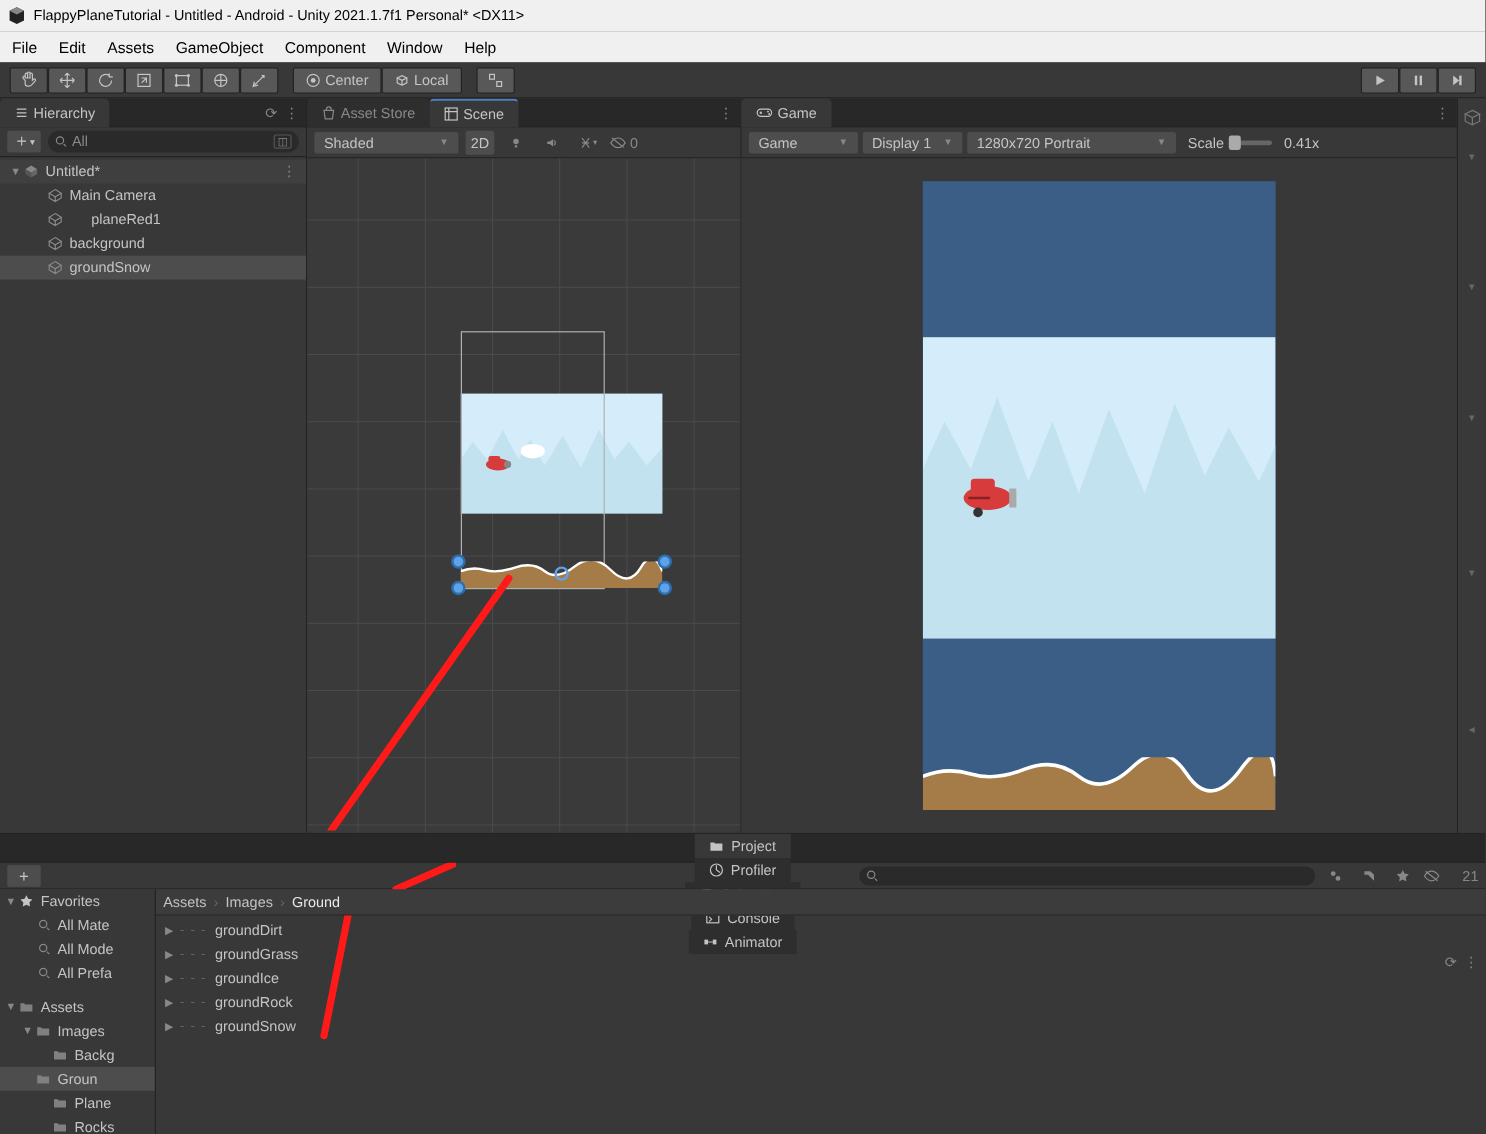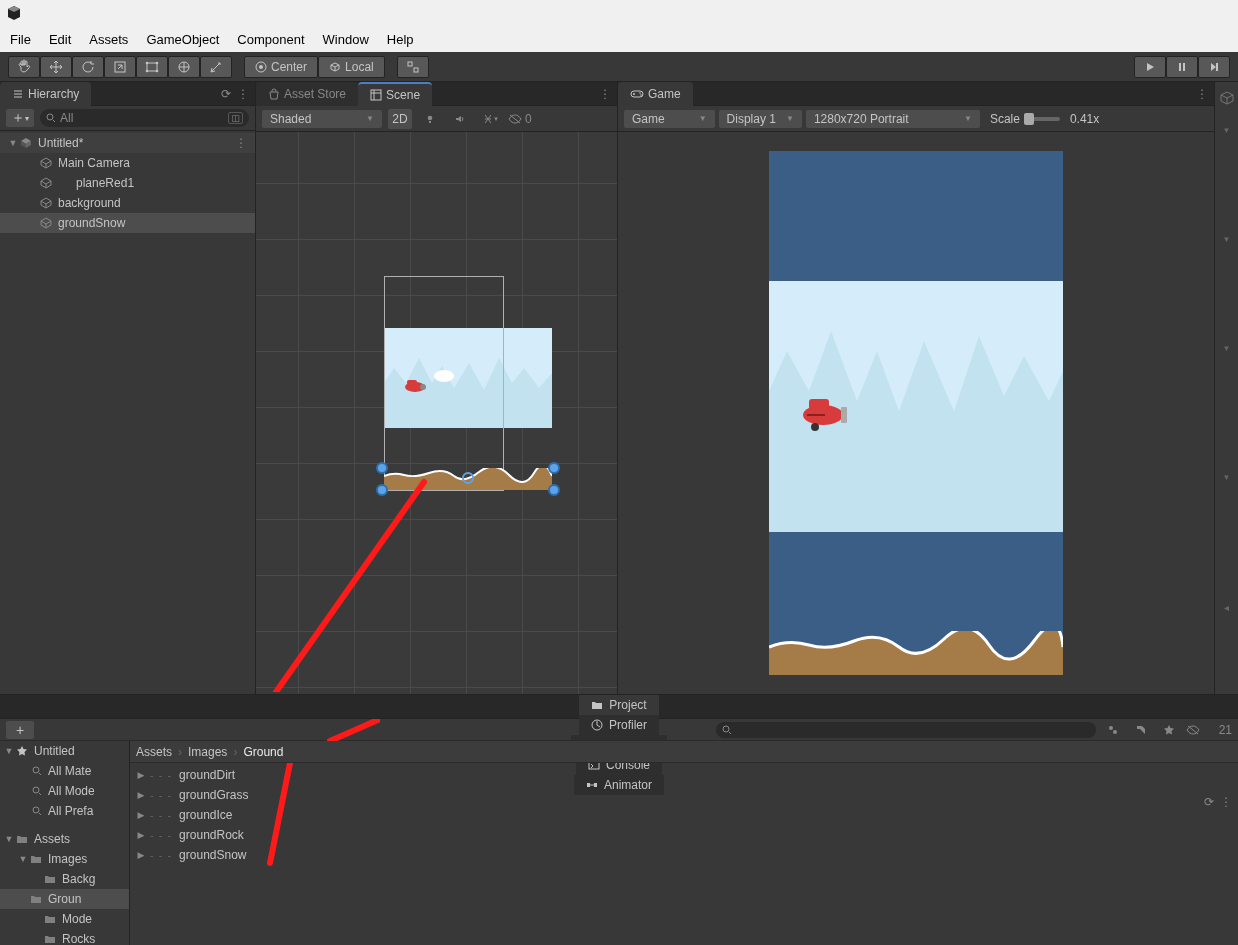--- a/index.html
+++ b/index.html
@@ -93,20 +93,21 @@
   svg { display: block; }
 </style>
 </head>
 <body>
 
 <div class="title-bar">
   <svg viewBox="0 0 16 16">
       <polygon points="8,1 14,4 14,12 8,15 2,12 2,4" fill="#222"></polygon>
       <polygon points="8,1 14,4 8,7 2,4" fill="#888"></polygon>
     </svg>
+  <span>FlappyPlaneTutorial - Untitled - Android - Unity 2021.1.7f1 Personal* &lt;DX11&gt;</span>
 </div>
 
 <div class="menu-bar">
   <span class="menu-item">File</span>
   <span class="menu-item">Edit</span>
   <span class="menu-item">Assets</span>
   <span class="menu-item">GameObject</span>
   <span class="menu-item">Component</span>
   <span class="menu-item">Window</span>
   <span class="menu-item">Help</span>
@@ -510,21 +511,21 @@
       <span>21</span>
     </div>
   </div>
   <div class="bottom-body">
     <div class="project-left">
       <div class="folder-tree-row" style="padding-left:4px">
         <span class="tree-arrow">▼</span>
         <svg width="12" height="12" viewBox="0 0 12 12">
             <path d="M6 1l1.5 3 3.5.5-2.5 2.5.5 3.5L6 9l-3 1.5.5-3.5L1 4.5 4.5 4z" fill="#c4c4c4"></path>
           </svg>
-        <span style="margin-left:4px;font-weight:500">Untitled</span>
+        <span style="margin-left:4px;font-weight:500">Favorites</span>
       </div>
       <div class="folder-tree-row" style="padding-left:32px">
           <svg width="10" height="10" viewBox="0 0 10 10">
             <circle cx="4" cy="4" r="3" stroke="#888" fill="none"></circle>
             <path d="M7 7l2 2" stroke="#888"></path>
           </svg>
           <span style="margin-left:4px">All Mate</span>
         </div>
       <div class="folder-tree-row" style="padding-left:32px">
           <svg width="10" height="10" viewBox="0 0 10 10">
@@ -564,21 +565,21 @@
       <div class="folder-tree-row selected" style="padding-left:30px">
           <svg width="12" height="10" viewBox="0 0 12 10">
             <path d="M1 2h3l1 1h6v6H1z" fill="#808080"></path>
           </svg>
           <span style="margin-left:4px">Groun</span>
         </div>
       <div class="folder-tree-row" style="padding-left:44px">
           <svg width="12" height="10" viewBox="0 0 12 10">
             <path d="M1 2h3l1 1h6v6H1z" fill="#808080"></path>
           </svg>
-          <span style="margin-left:4px">Mode</span>
+          <span style="margin-left:4px">Plane</span>
         </div>
       <div class="folder-tree-row" style="padding-left:44px">
           <svg width="12" height="10" viewBox="0 0 12 10">
             <path d="M1 2h3l1 1h6v6H1z" fill="#808080"></path>
           </svg>
           <span style="margin-left:4px">Rocks</span>
         </div>
 
     </div>
     <div class="project-right">

